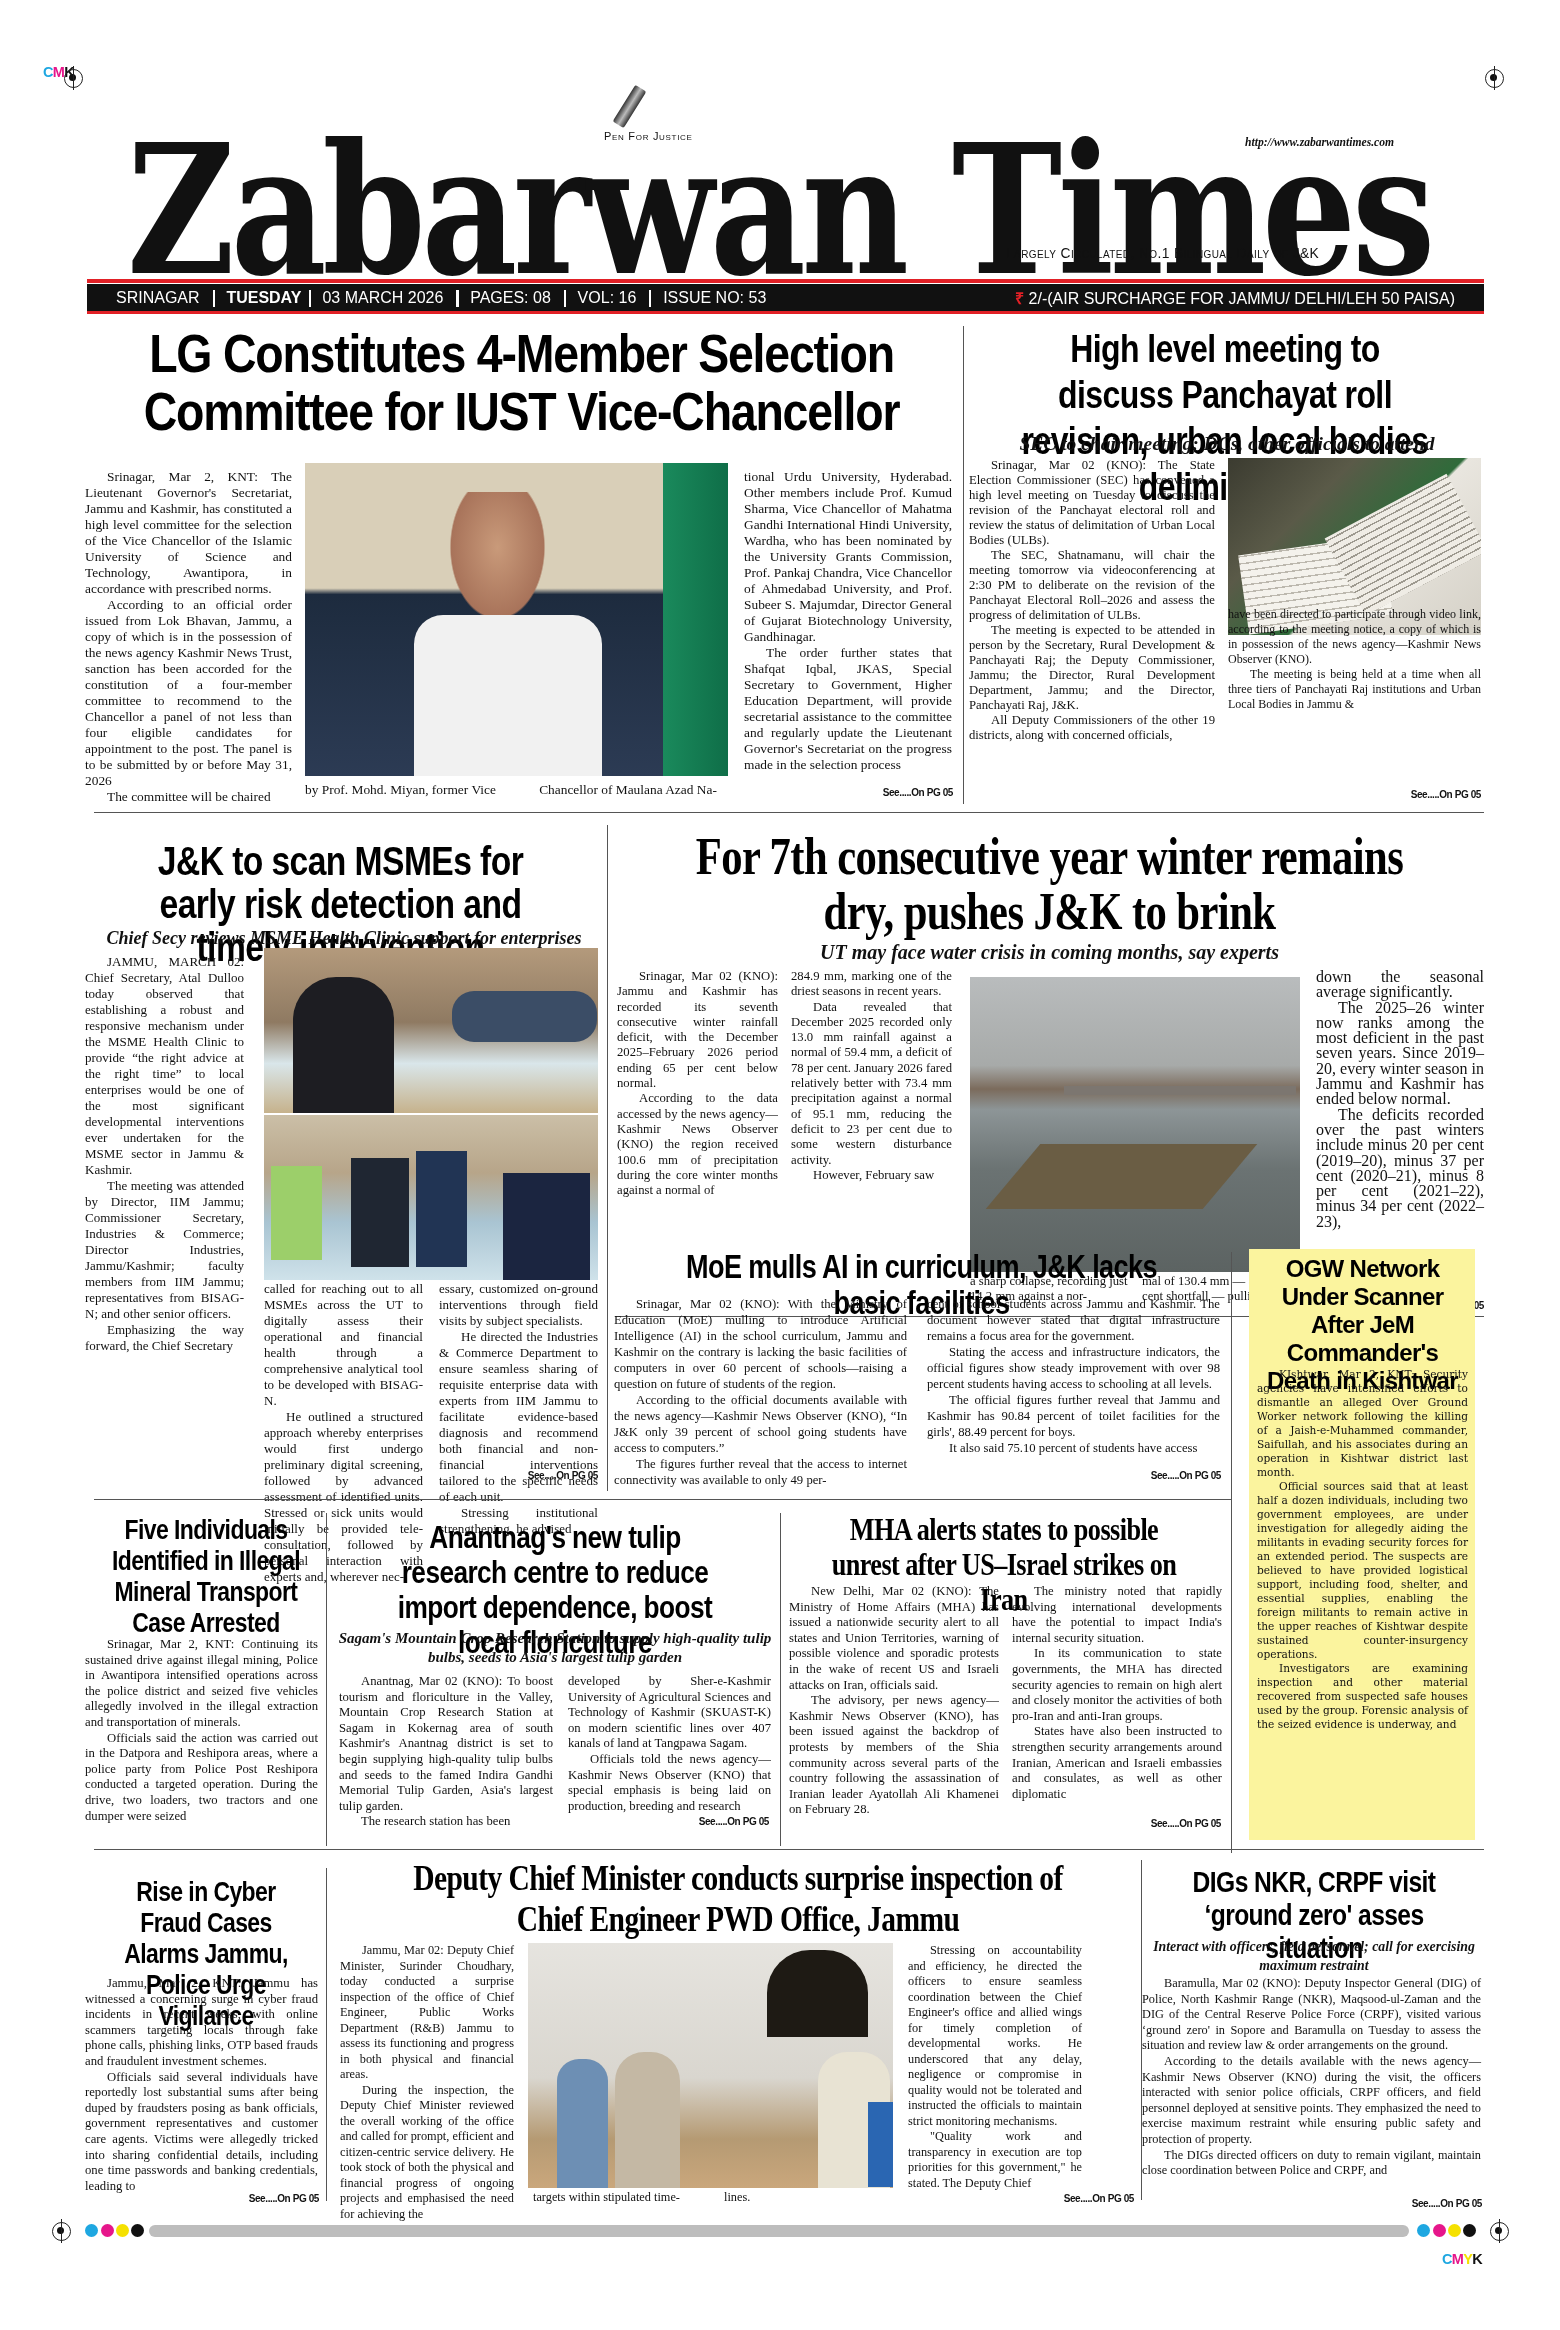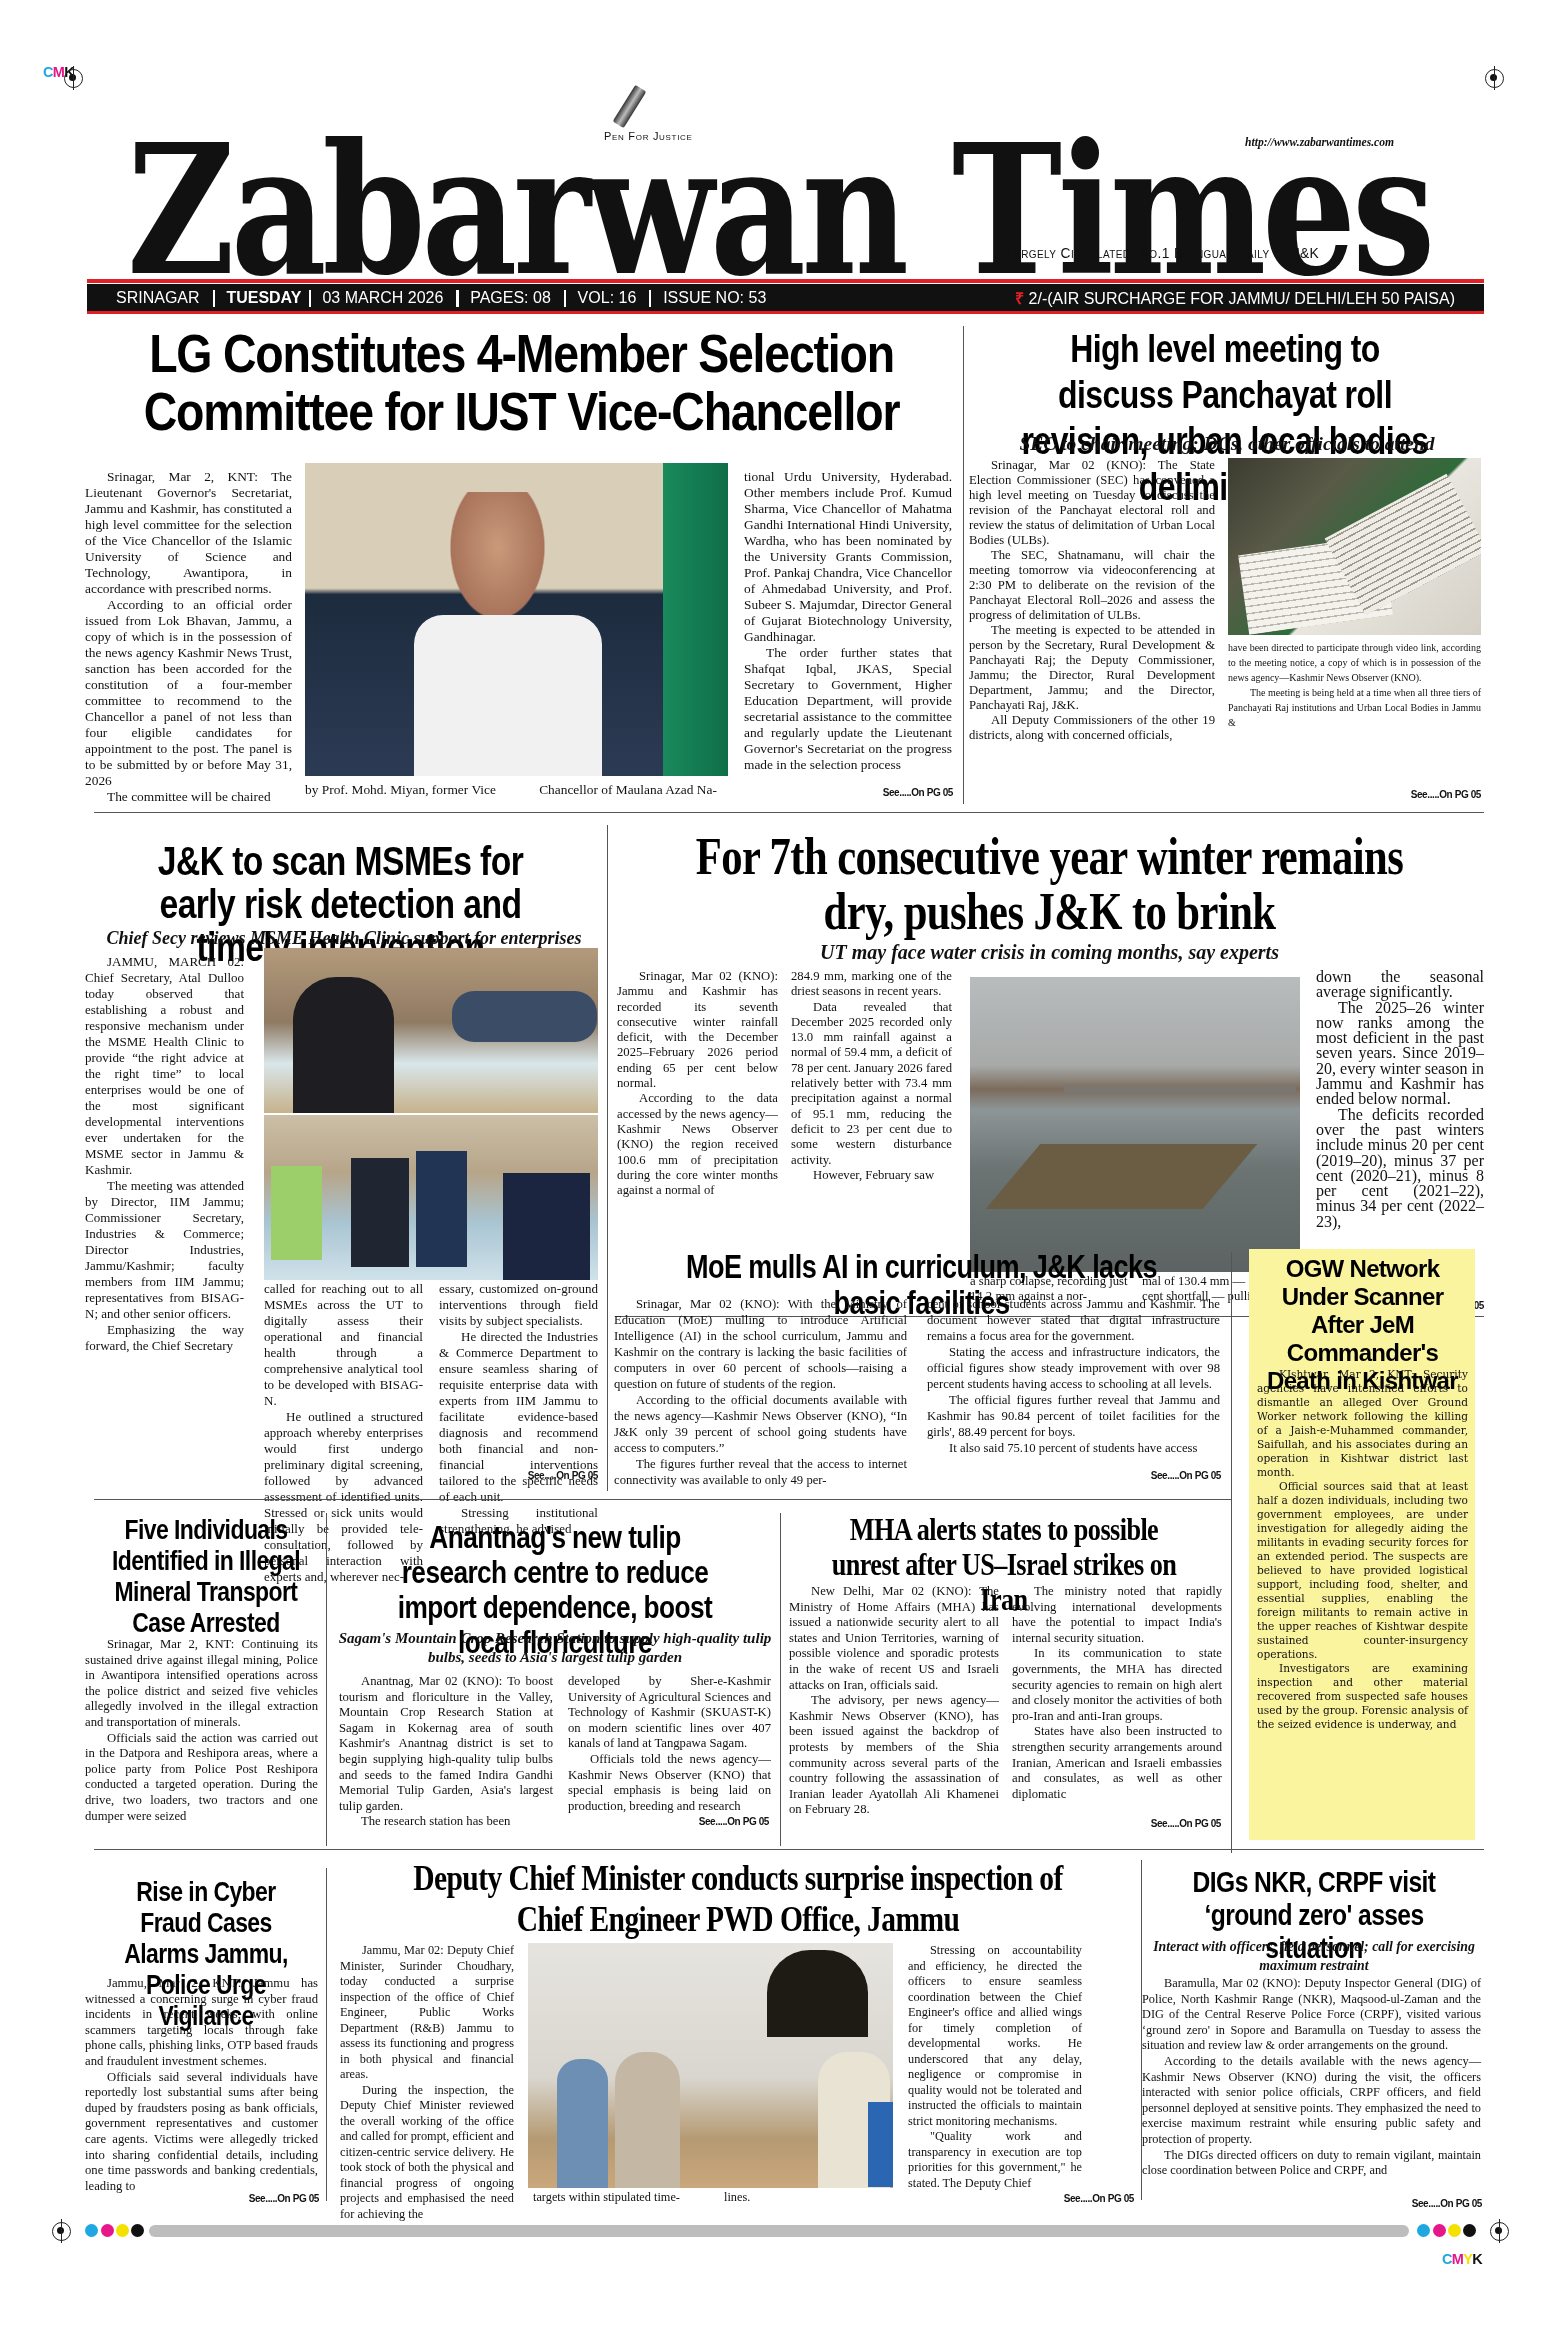--- a/index.html
+++ b/index.html
@@ -90,21 +90,21 @@
 <div class="abs body" style="left:969px;top:458px;width:246px;font-size:12.7px;line-height:15px">
   <p>Srinagar, Mar 02 (KNO): The State Election Commissioner (SEC) has convened a high level meeting on Tuesday to discuss the revision of the Panchayat electoral roll and review the status of delimitation of Urban Local Bodies (ULBs).</p>
   <p>The SEC, Shatnamanu, will chair the meeting tomorrow via videoconferencing at 2:30 PM to deliberate on the revision of the Panchayat Electoral Roll–2026 and assess the progress of delimitation of ULBs.</p>
   <p>The meeting is expected to be attended in person by the Secretary, Rural Development &amp; Panchayati Raj; the Deputy Commissioner, Jammu; the Director, Rural Development Department, Jammu; and the Director, Panchayati Raj, J&amp;K.</p>
   <p>All Deputy Commissioners of the other 19 districts, along with concerned officials,</p>
 </div>
 <div class="photo" style="left:1228px;top:458px;width:253px;height:177px;background:linear-gradient(135deg,#3b3b30 0%,#5a5a48 30%,#2f6b3a 55%,#e9e6df 56%,#d4d0c6 100%)">
   <div style="position:absolute;left:14.5px;top:87px;width:145px;height:80px;background:repeating-linear-gradient(0deg,#f4f2ec 0 5.8px,#bcb8ae 5.8px 7.2px);transform:rotate(-8deg)"></div>
   <div style="position:absolute;left:109px;top:43px;width:138px;height:87px;background:repeating-linear-gradient(0deg,#efece5 0 5px,#9e9a90 5px 6.5px);transform:rotate(-28deg)"></div>
 </div>
-<div class="abs body" style="left:1228px;top:640px;width:253px;font-size:10px;line-height:15px">
+<div class="abs body" style="left:1228px;top:607px;width:253px;font-size:12px;line-height:15px">
   <p style="text-indent:0">have been directed to participate through video link, according to the meeting notice, a copy of which is in possession of the news agency—Kashmir News Observer (KNO).</p>
   <p>The meeting is being held at a time when all three tiers of Panchayati Raj institutions and Urban Local Bodies in Jammu &amp;</p>
 </div>
 <div class="abs see" style="left:1345px;top:789px;width:136px">See.....On PG 05</div>
 
 <div class="hline" style="left:94px;top:812px;width:1390px"></div>
 
 <div class="abs hl hl-cond" style="left:80px;top:840px;width:521px;font-size:41px;line-height:43px">J&amp;K to scan MSMEs for early risk detection and timely intervention</div>
 <div class="abs sub" style="left:87px;top:928px;width:514px;font-size:18px">Chief Secy reviews MSME Health Clinic support for enterprises</div>
 <div class="abs body" style="left:85px;top:954px;width:159px;font-size:13px;line-height:16px">

